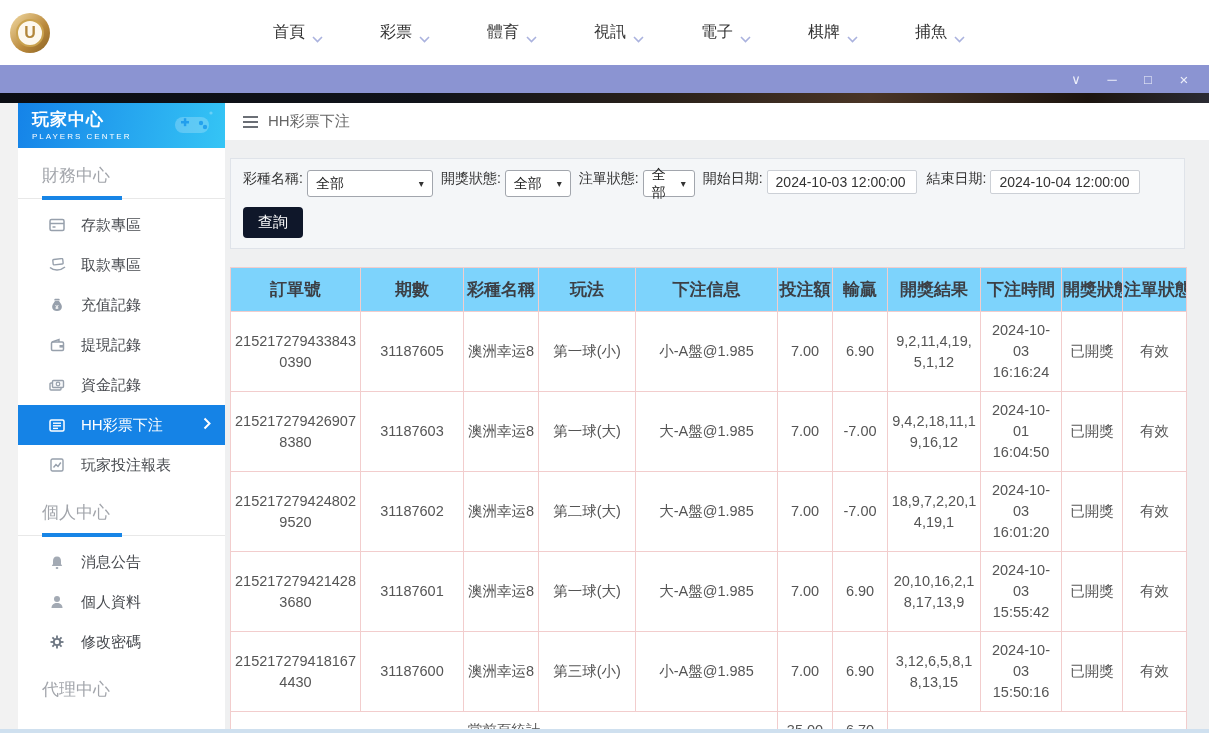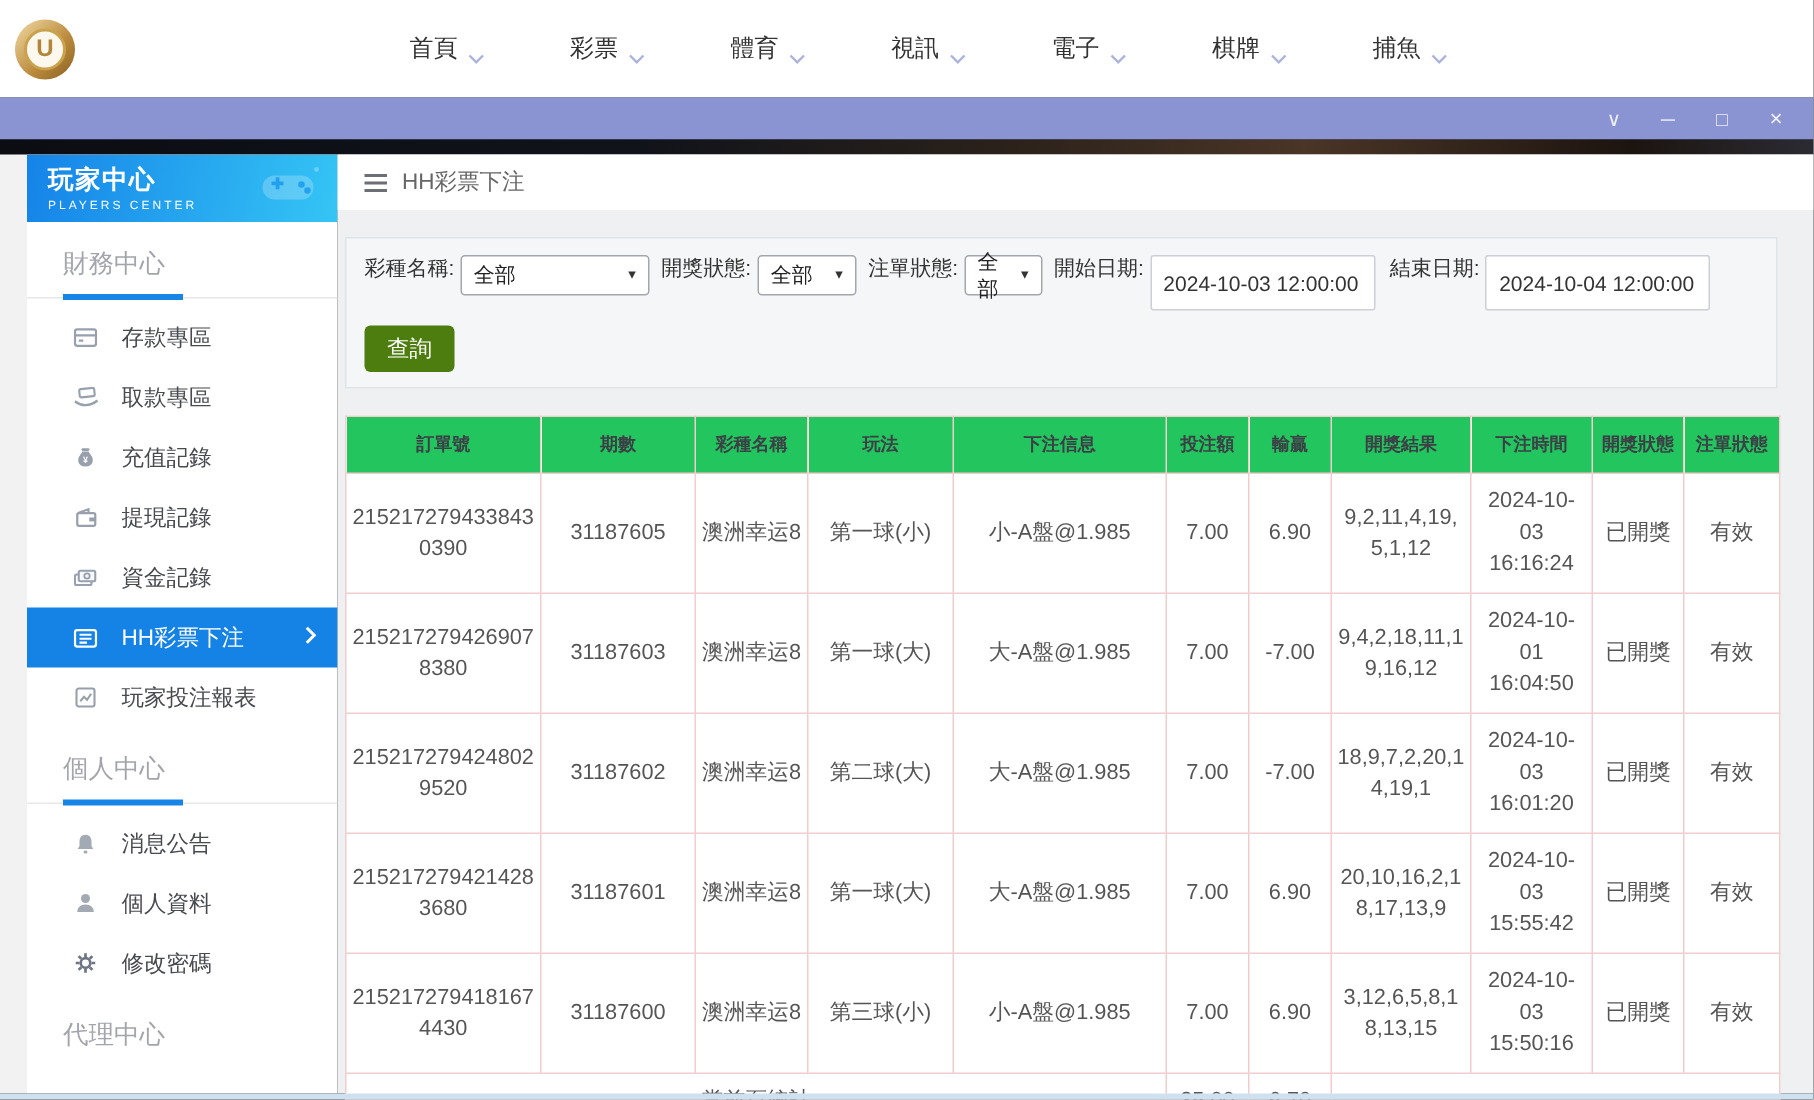--- a/index.html
+++ b/index.html
@@ -64,30 +64,30 @@
   .filter-panel { background:#f4f6f8; border:1px solid #dfe3e9; padding:11px 12px 10px 12px; margin-bottom:18px; }
   .filter-row { display:flex; flex-wrap:nowrap; font-size:14px; color:#333; }
   .f-label { margin-right:4px; white-space:nowrap; }
   .f-select { background:#fff; border:1px solid #a2a6ad; border-radius:3px; height:27px;
     display:inline-flex; align-items:center; padding:0 8px; margin-right:8px; cursor:pointer; color:#222; }
   .f-select .car { margin-left:16px; font-size:10px; color:#333; }
   .f-select.w-lg { width:126px; justify-content:space-between; }
   .f-select.w-md { width:66px; justify-content:space-between; }
   .f-select.w-sm { width:52px; justify-content:space-between; }
   .f-select.w-sm .car, .f-select.w-md .car { margin-left:6px; }
-  .f-input { width:150px; height:37px; border:1px solid #ccd0d6; border-radius:2px;
+  .f-input { width:150px; height:24px; border:1px solid #ccd0d6; border-radius:2px;
     padding:0 8px; font-size:14px; color:#333; margin-right:10px;
     font-family:"Liberation Sans","DejaVu Sans",sans-serif; }
-  .btn-search { margin-top:10px; background:#4d7c0f; color:#fff; border:none; border-radius:4px;
+  .btn-search { margin-top:10px; background:#0f172a; color:#fff; border:none; border-radius:4px;
     font-size:15px; padding:6px 15px; cursor:pointer; font-family:inherit; }
 
   
   table.bets { width:100%; border-collapse:collapse; table-layout:fixed; background:#fff; }
   table.bets th, table.bets td { border:1px solid #f2cdcd; text-align:center; color:#555; }
-  table.bets th { background:#22c55e; color:#3c3f45; font-weight:bold; font-size:12px;
+  table.bets th { background:#7dd3fc; color:#3c3f45; font-weight:bold; font-size:17px;
     padding:10px 1px; white-space:nowrap; overflow:hidden; }
   table.bets td { font-size:14.5px; padding:8px 3px; line-height:1.45; }
   tbody.rows td { height:56px; }
   td.brk { word-break:break-all; }
   tr.total td { height:38px; padding:6px 3px; }
 
   .bottom-strip { height:4px; flex:0 0 4px; background:#cfe0ef; }
 
   svg { display:block; }
 </style>

